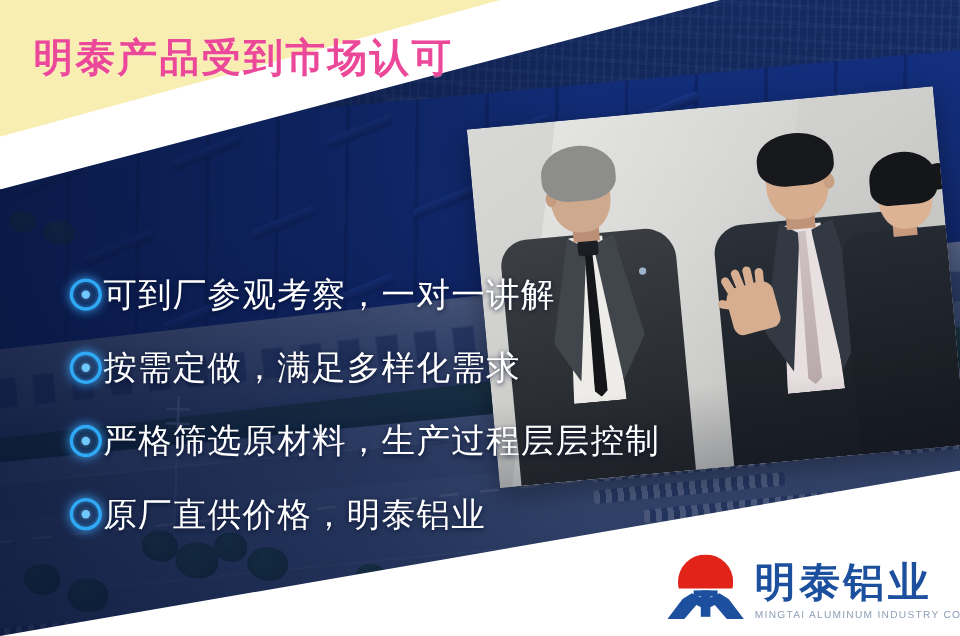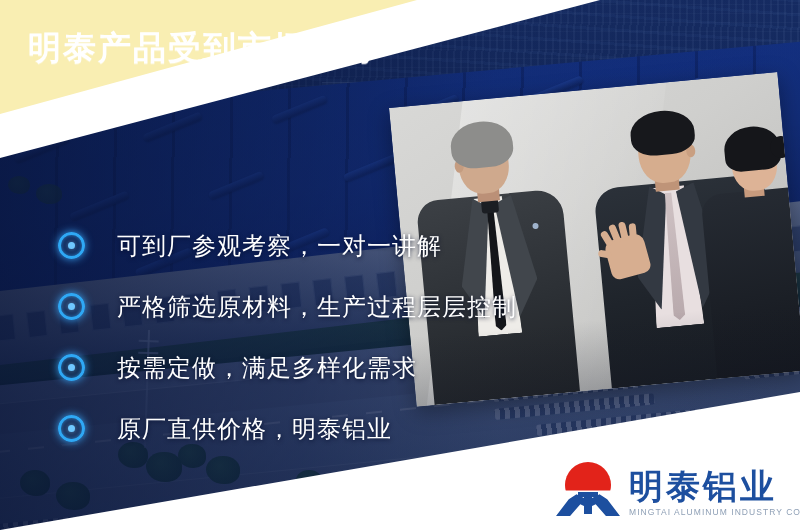--- a/index.html
+++ b/index.html
@@ -113,21 +113,21 @@
     clip-path:polygon(0 0, 600px 0, 0 158px);
   }
   .title-yellow2{
     position:absolute;left:0;top:0;width:800px;height:200px;
     background:#f9eeb2;
     clip-path:polygon(0 0, 417px 0, 0 114px);
   }
   .page-title{
     position:absolute;left:28px;top:26px;
     font-size:33px;font-weight:bold;letter-spacing:2px;
-    color:#ffffff;white-space:nowrap;
+    color:#ec4899;white-space:nowrap;
     font-family:Liberation Serif, serif;
     text-shadow:0 1px 0 rgba(255,255,255,.35);
   }
 
   
   .bottom-white{
     position:absolute;left:0;top:0;width:800px;height:530px;
     background:#ffffff;
     clip-path:polygon(800px 530px, 800px 392px, 0 530px);
   }
@@ -206,21 +206,21 @@
     border:3px solid #2fa8f5;flex:0 0 auto;
     box-shadow:0 0 9px rgba(60,170,255,.95),inset 0 0 5px rgba(70,180,255,.7);
     background:rgba(10,30,80,.35);
   }
   .bullet-icon:after{
     content:"";position:absolute;left:50%;top:50%;
     width:7px;height:7px;margin:-3.5px 0 0 -3.5px;border-radius:50%;
     background:#6fc8ff;box-shadow:0 0 6px rgba(120,205,255,.95);
   }
   .bullet-text{
-    margin-left:32px;color:#ffffff;font-size:24px;letter-spacing:1px;
+    margin-left:1px;color:#ffffff;font-size:28px;letter-spacing:1px;
     font-family:"DejaVu Sans","Liberation Sans",sans-serif;
     white-space:nowrap;text-shadow:0 1px 4px rgba(0,10,40,.85);
   }
 
   
   .logo{position:absolute;left:556px;top:462px;display:flex;align-items:flex-end;}
   .logo-mark{position:relative;width:64px;height:56px;flex:0 0 auto;}
   .logo-sun{
     position:absolute;left:9px;top:0;width:46px;height:46px;
     border-radius:50%;background:#e2231a;
@@ -412,25 +412,25 @@
   <div class="title-yellow2"></div>
   <div class="page-title">明泰产品受到市场认可</div>
 
   <div class="bullets">
     <div class="bullet">
       <span class="bullet-icon"></span>
       <span class="bullet-text">可到厂参观考察，一对一讲解</span>
     </div>
     <div class="bullet">
       <span class="bullet-icon"></span>
-      <span class="bullet-text">严格筛选原材料，生产过程层层控制</span>
+      <span class="bullet-text">按需定做，满足多样化需求</span>
     </div>
     <div class="bullet">
       <span class="bullet-icon"></span>
-      <span class="bullet-text">按需定做，满足多样化需求</span>
+      <span class="bullet-text">严格筛选原材料，生产过程层层控制</span>
     </div>
     <div class="bullet">
       <span class="bullet-icon"></span>
       <span class="bullet-text">原厂直供价格，明泰铝业</span>
     </div>
   </div>
 
   <div class="logo">
     <div class="logo-mark">
       <div class="logo-sun"></div>

